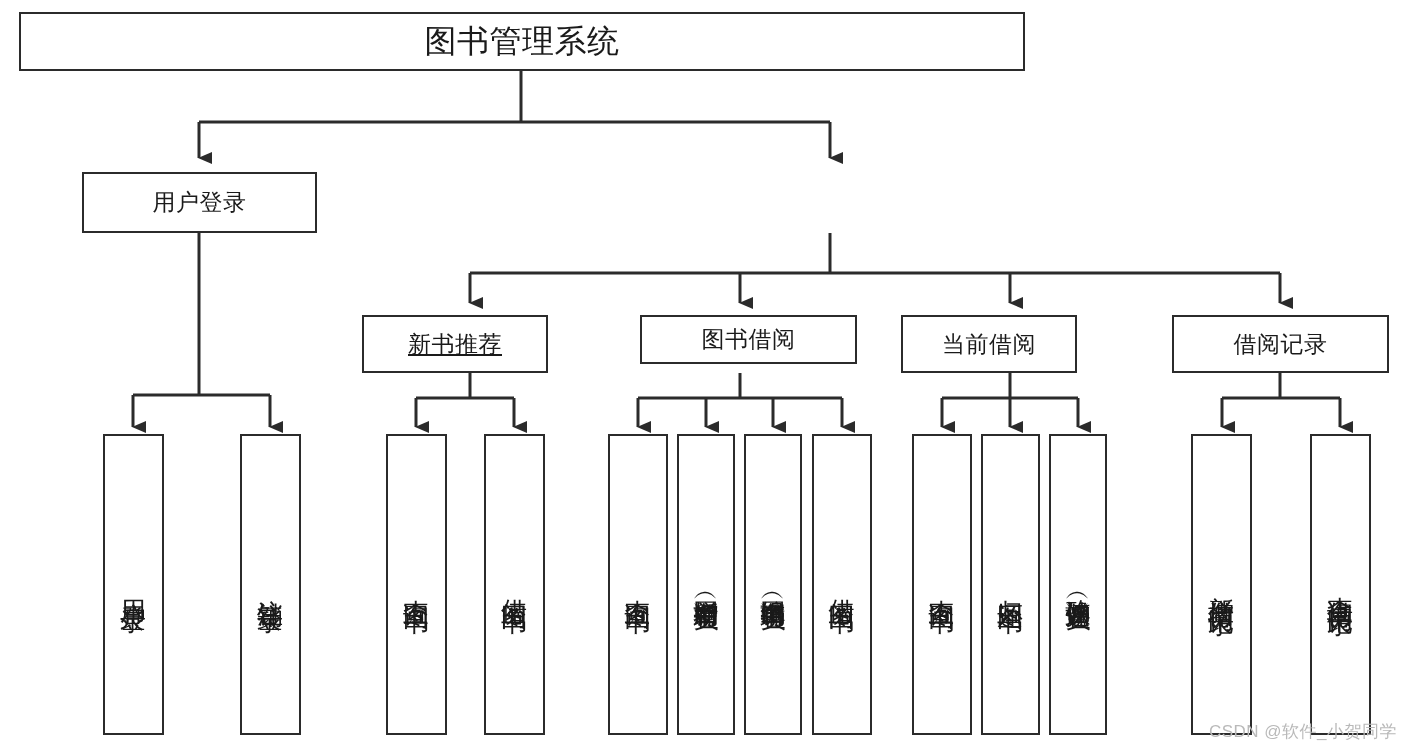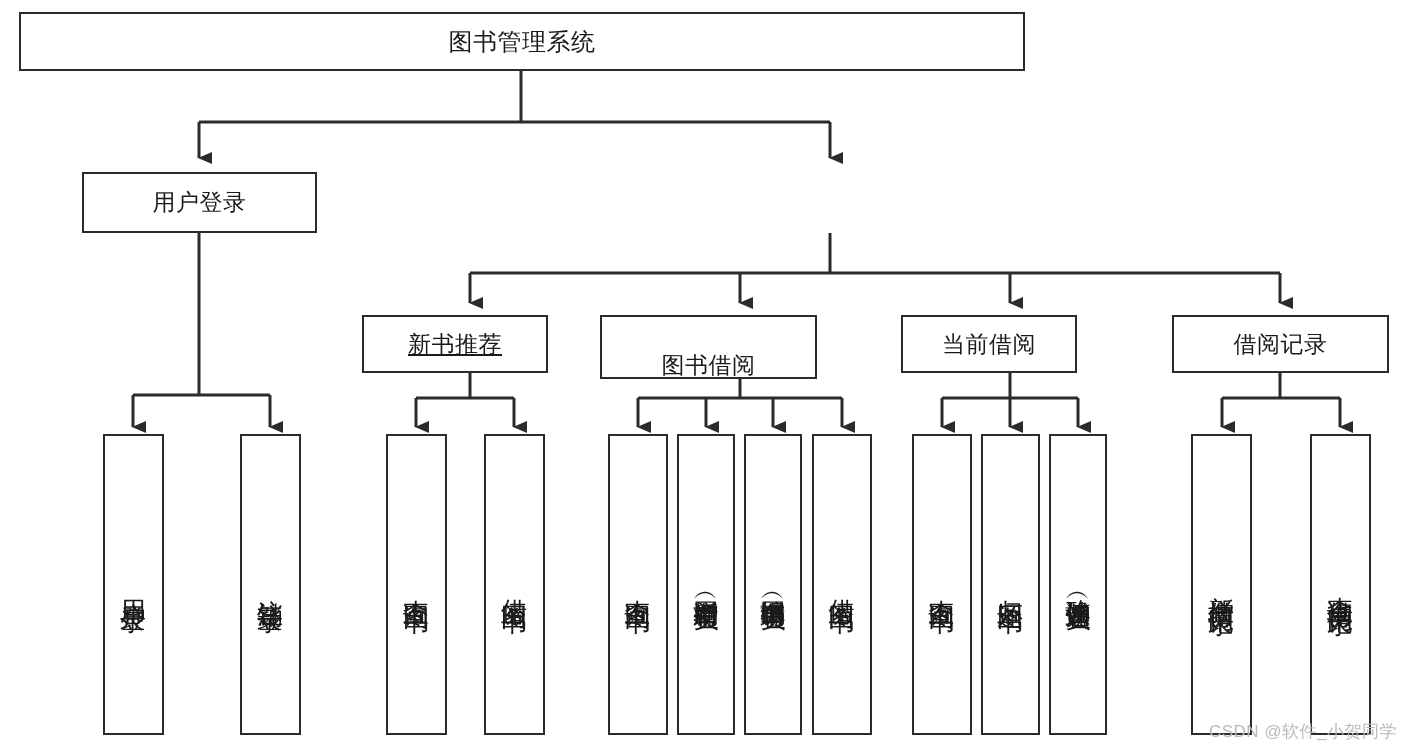--- a/index.html
+++ b/index.html
@@ -38,21 +38,21 @@
     display: block;
     line-height: 1.06;
     letter-spacing: 0.5px;
     white-space: pre;
   }
   .node.horizontal .node-label {
     font-size: 23px;
     text-align: center;
   }
   .node.root .node-label {
-    font-size: 24px;
+    font-size: 32px;
   }
   .node.vertical {
     align-items: center;
     justify-content: center;
   }
   .node.vertical .node-label {
     writing-mode: vertical-rl;
     text-orientation: upright;
     font-size: 26px;
     line-height: 1.0;
@@ -135,21 +135,21 @@
     <span class="node-label">图书管理系统</span>
   </div>
 
   <div class="node horizontal" style="left:82px; top:172px; width:235px; height:61px;">
     <span class="node-label">用户登录</span>
   </div>
 
   <div class="node horizontal" style="left:362px; top:315px; width:186px; height:58px;text-decoration:underline;">
     <span class="node-label">新书推荐</span>
   </div>
-  <div class="node horizontal" style="left:600px; top:315px; width:217px; height:64px;align-items:flex-end;">
+  <div class="node horizontal" style="left:640px; top:315px; width:217px; height:49px;">
     <span class="node-label">图书借阅</span>
   </div>
   <div class="node horizontal" style="left:901px; top:315px; width:176px; height:58px;">
     <span class="node-label">当前借阅</span>
   </div>
   <div class="node horizontal" style="left:1172px; top:315px; width:217px; height:58px;">
     <span class="node-label">借阅记录</span>
   </div>
 
   <div class="node vertical" style="left:103px; top:434px; width:61px; height:301px;">

